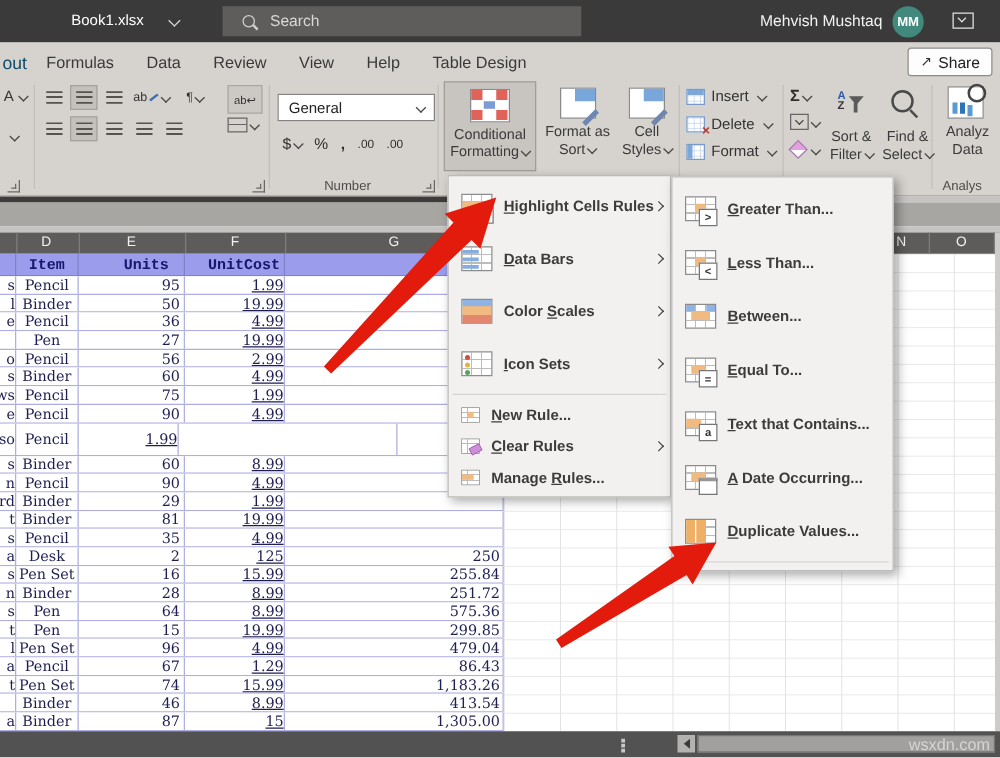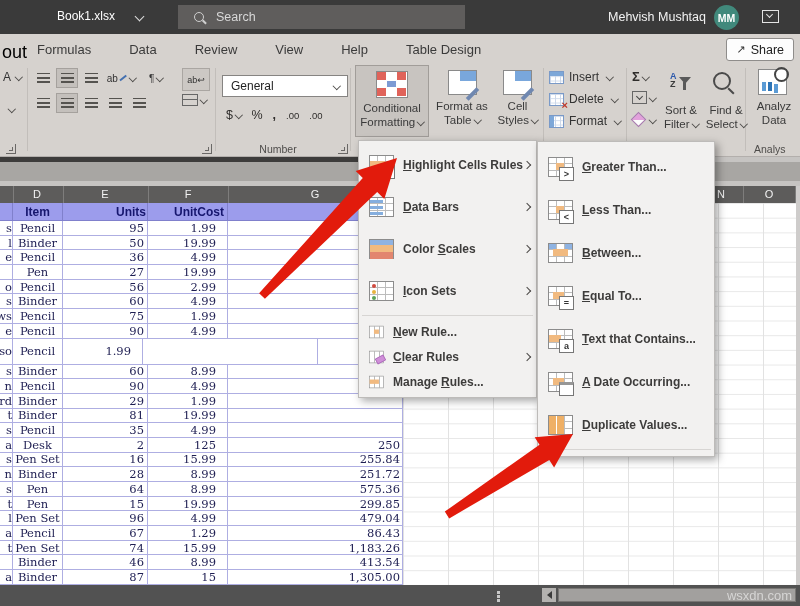--- a/index.html
+++ b/index.html
@@ -11,22 +11,22 @@
   .tcaret{position:absolute;left:136px;top:13px;width:6px;height:6px;border-right:1.4px solid #ddd;border-bottom:1.4px solid #ddd;transform:rotate(45deg);}
   #searchbox{position:absolute;left:178px;top:5px;width:287px;height:24px;background:#5f5d5c;display:flex;align-items:center;padding-left:16px;box-sizing:border-box;color:#d8d8d8;font-size:12.5px;}
   .sicon{width:8px;height:8px;border:1.6px solid #cfcfcf;border-radius:50%;position:relative;margin-right:12px;flex:0 0 auto;}
   .sicon::after{content:"";position:absolute;width:5px;height:1.6px;background:#cfcfcf;transform:rotate(45deg);right:-4px;bottom:-2px;}
   .user{position:absolute;right:94px;top:10px;color:#f2f2f2;font-size:12.5px;}
   .avatar{position:absolute;left:714px;top:5px;width:25px;height:25px;border-radius:50%;background:#41897c;color:#fff;font-size:10.5px;font-weight:bold;display:flex;align-items:center;justify-content:center;}
   .ribopts{position:absolute;left:762px;top:10px;width:15px;height:11px;border:1.5px solid #e4e4e4;}
   .ribopts::after{content:"";position:absolute;left:4px;top:1px;width:4px;height:4px;border-right:1.4px solid #e4e4e4;border-bottom:1.4px solid #e4e4e4;transform:rotate(45deg);}
   
   #tabrow{position:absolute;left:0;top:34px;width:800px;height:30px;background:#d6d2ce;z-index:2;}
-  #tab-partial{position:absolute;left:2px;top:8px;font-size:18px;color:#000000;text-align:right;}
-  #tab-items{position:absolute;left:37px;top:0;height:100%;display:flex;align-items:center;gap:38px;}
+  #tab-partial{position:absolute;left:2px;top:8px;font-size:14px;color:#0c4a6e;text-align:right;}
+  #tab-items{position:absolute;left:37px;top:0;height:100%;display:flex;align-items:center;gap:26px;}
   .tab{font-size:13px;color:#3a3a3a;white-space:nowrap;}
   #share-btn{position:absolute;right:6px;top:4px;height:21px;background:#fdfdfd;border:1px solid #8f8d8b;border-radius:3px;display:flex;align-items:center;gap:5px;padding:0 9px;font-size:12.5px;color:#222;}
   .share-ic{font-size:11px;color:#333;}
   
   #ribbon{position:absolute;left:0;top:64px;width:800px;height:93px;background:#d6d2ce;border-bottom:1px solid #b3afac;box-sizing:border-box;z-index:2;}
   .vsep{position:absolute;top:4px;height:83px;width:1px;background:#c2beba;}
   .glabel{position:absolute;top:79px;font-size:10.5px;color:#4e4c4a;text-align:center;}
   .launcher{position:absolute;top:80px;width:9px;height:9px;border-right:1px solid #6a6866;border-bottom:1px solid #6a6866;}
   .launcher::after{content:"";position:absolute;right:2px;bottom:2px;width:3px;height:3px;border-right:1.4px solid #6a6866;border-bottom:1.4px solid #6a6866;}
   .grp{position:absolute;top:0;height:93px;}
@@ -73,30 +73,30 @@
   .twolab{position:absolute;font-size:11.5px;color:#3a3a3a;line-height:14px;text-align:center;}
   .anic{position:relative;width:27px;height:24px;background:#fff;border:1px solid #8a8a8a;}
   .anic::before{content:"";position:absolute;left:3px;bottom:3px;width:4px;height:9px;background:#5b9bd5;box-shadow:6px 0 0 #2e75b6,12px 2px 0 #5b9bd5;}
   .anic::after{content:"";position:absolute;right:-3px;top:-3px;width:11px;height:11px;border:2px solid #444;border-radius:50%;background:rgba(255,255,255,.4);}
   
   .band{position:absolute;left:0;width:800px;z-index:1;}
   #darkstrip{position:absolute;left:0;top:157px;width:358px;height:5px;background:#3d3c3b;z-index:1;}
   #colheaders{position:absolute;left:0;top:186px;width:800px;height:17px;background:#5d5c5b;z-index:1;}
   .ch{position:absolute;top:2px;width:24px;text-align:center;color:#f2f2f2;font-size:11px;}
   .chl{position:absolute;top:0;height:17px;width:1px;background:#7e7d7c;}
-  #tableheader{position:absolute;left:0;top:203px;width:403px;height:18px;background:#9c9cec;display:flex;z-index:1;box-sizing:border-box;border-bottom:1px solid #8080cc;font-family:Liberation Sans, sans-serif;}
+  #tableheader{position:absolute;left:0;top:203px;width:403px;height:18px;background:#9c9cec;display:flex;z-index:1;box-sizing:border-box;border-bottom:1px solid #8080cc;font-family:Liberation Mono, monospace;}
   .th{box-sizing:border-box;border-right:1px solid #8080cc;font-size:12px;font-weight:bold;color:#16166e;display:flex;align-items:center;}
   #table-rows{position:absolute;left:0;top:221px;width:403px;z-index:1;font-family:"DejaVu Serif",serif;}
   .srow{display:flex;height:14.7px;box-sizing:border-box;border-bottom:1px solid #aeaee2;background:#fff;}
   .srow.tall{height:26px;}
   .cell{box-sizing:border-box;border-right:1px solid #aeaee2;font-size:11.5px;color:#1e1e52;display:flex;align-items:center;overflow:hidden;}
   .cfrag{width:13px;justify-content:flex-end;}
   .citem{width:50px;justify-content:center;}
   .cunits{width:85px;justify-content:flex-end;padding-right:3px;}
-  .ccost{width:80px;justify-content:flex-end;padding-right:11px;}
+  .ccost{width:80px;justify-content:flex-end;padding-right:0;text-decoration:underline;}
   .ctotal{width:175px;justify-content:flex-end;padding-right:2px;}
   #plain-grid{position:absolute;left:403px;top:203px;width:393px;height:382px;background-image:linear-gradient(to right,#e2e2e2 1px,transparent 1px),linear-gradient(to bottom,#e8e8e8 1px,transparent 1px);background-size:45px 14.7px;z-index:0;}
   #vstrip{position:absolute;left:796px;top:186px;width:4px;height:399px;background:#cecccb;z-index:1;}
   
   .menu{position:absolute;background:#f2f1f0;border:1px solid #bdbbb9;box-shadow:3px 3px 8px rgba(0,0,0,.35);z-index:5;padding:3px 0;box-sizing:border-box;}
   #cf-menu{left:358px;top:140px;width:179px;}
   #hcr-submenu{left:537px;top:141px;width:178px;}
   .menu-item{display:flex;align-items:center;padding:0 6px 0 10px;}
   #cf-menu .menu-item.big{height:42px;}
   #hcr-submenu .menu-item.big{height:43px;}
@@ -254,21 +254,21 @@
 
     <div class="grp" style="left:353px;width:190px">
       <div class="bigbtn" id="btn-cf">
         <span class="cficon"></span>
         <span>Conditional</span>
         <span><span>Formatting</span><span class="chev"></span></span>
       </div>
       <div class="bigbtn" id="btn-fat">
         <span class="tblicon"></span>
         <span>Format as</span>
-        <span><span>Table</span><span class="chev"></span></span>
+        <span><span>Sort</span><span class="chev"></span></span>
       </div>
       <div class="bigbtn" id="btn-cs">
         <span class="tblicon"></span>
         <span>Cell</span>
         <span><span>Styles</span><span class="chev"></span></span>
       </div>
     </div>
 
     <div class="grp" style="left:545px;width:81px">
       <div class="crow" style="top:6px">
@@ -351,21 +351,21 @@
     <span class="chl" style="left:228px"></span>
     <span class="chl" style="left:743px"></span>
     <span class="chl" style="left:795px"></span>
   </div>
 
   <div id="plain-grid"></div>
   <div id="vstrip"></div>
   <div id="tableheader">
     <div class="th" style="width:13px"></div>
     <div class="th" style="width:50px;justify-content:center">Item</div>
-    <div class="th" style="width:85px;justify-content:flex-end;padding-right:1px">Units</div>
+    <div class="th" style="width:85px;justify-content:flex-end;padding-right:12px">Units</div>
     <div class="th" style="width:80px;justify-content:flex-end;padding-right:3px">UnitCost</div>
     <div class="th" style="width:175px"></div>
   </div>
   <div id="table-rows">
       <div class="srow">
         <div class="cell cfrag">s</div>
         <div class="cell citem">Pencil</div>
         <div class="cell cunits">95</div>
         <div class="cell ccost">1.99</div>
         <div class="cell ctotal"></div>

